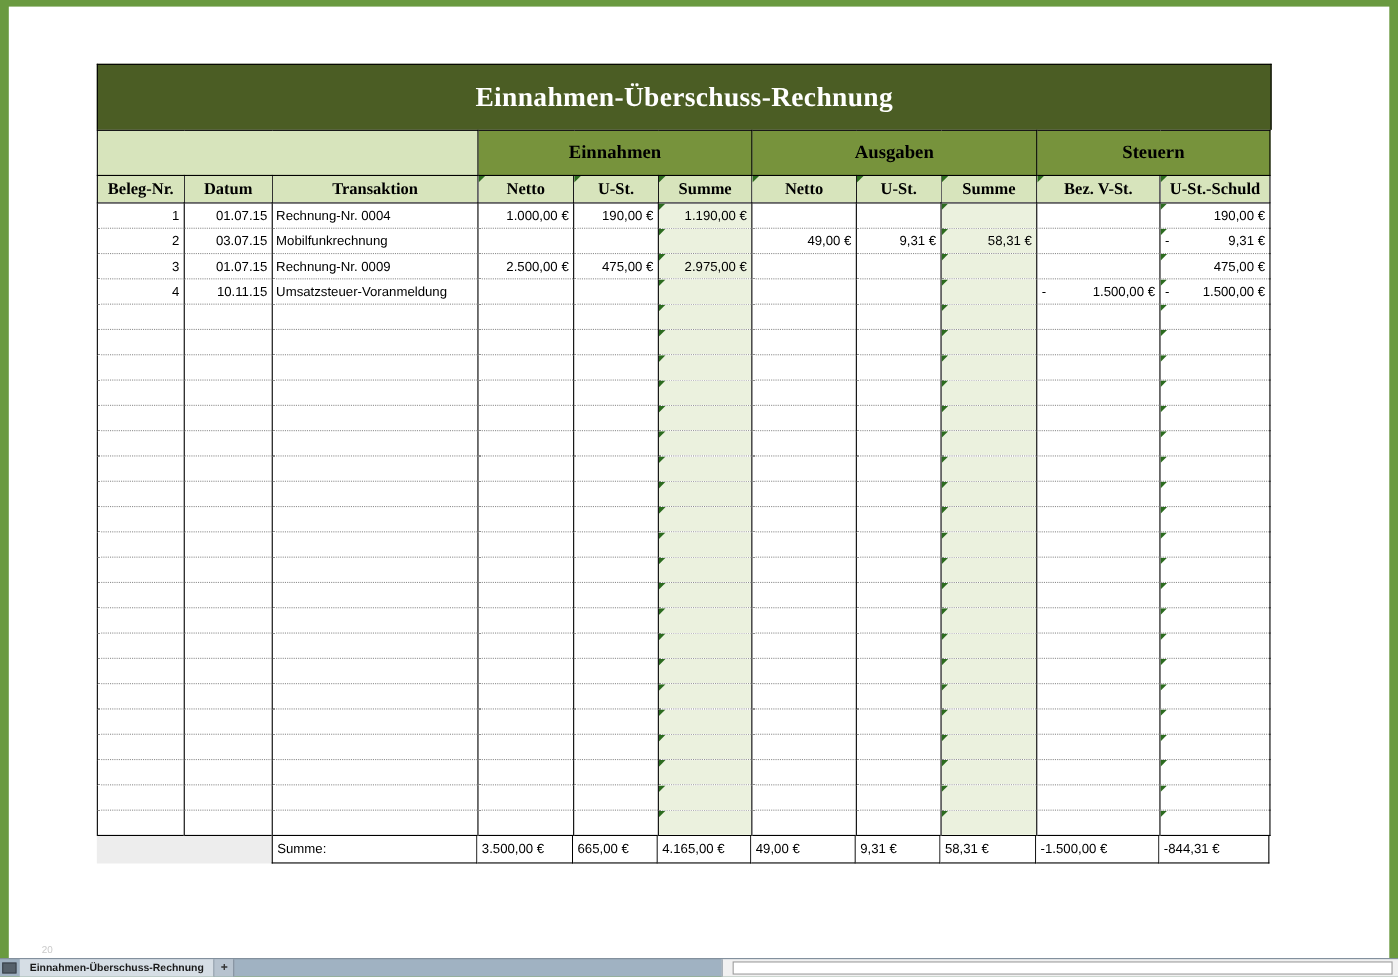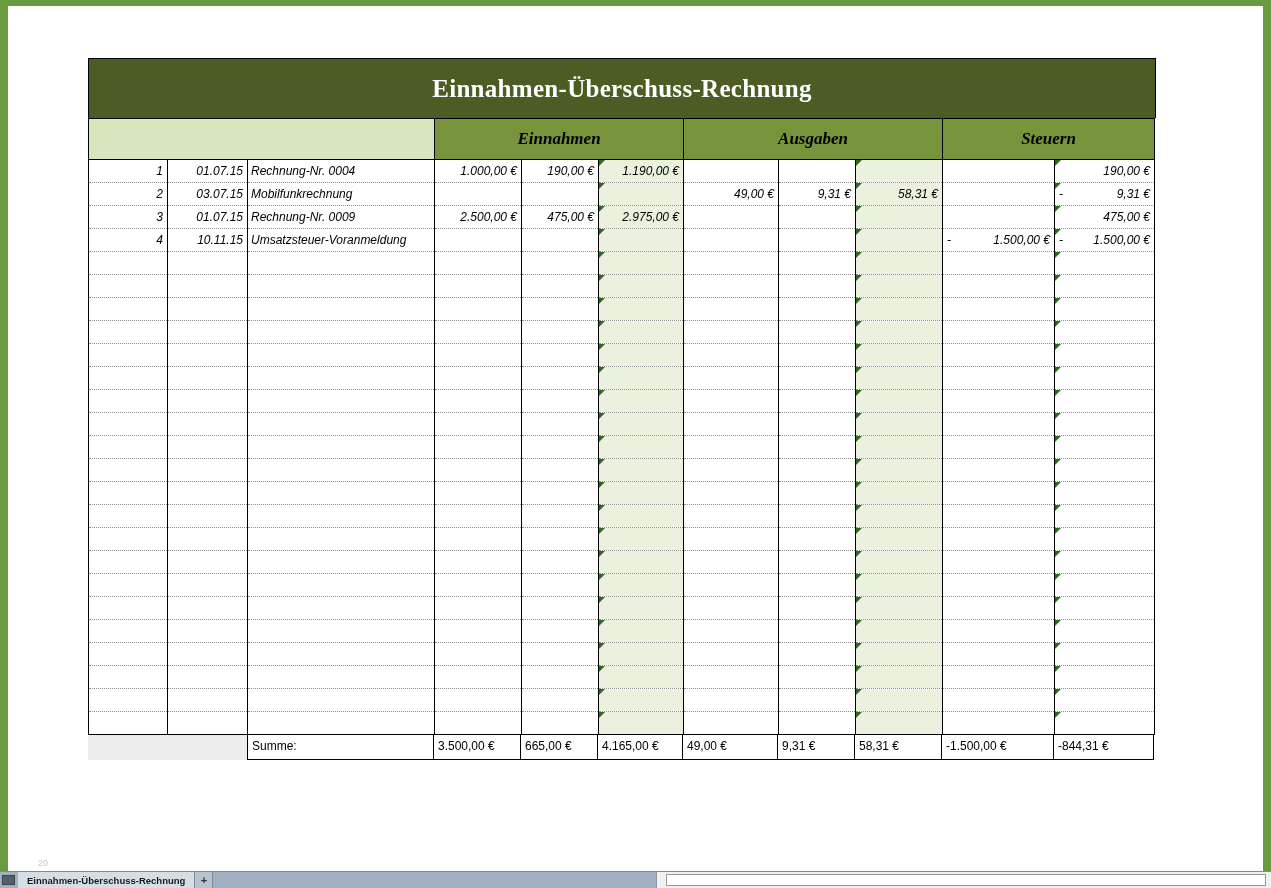--- a/index.html
+++ b/index.html
@@ -18,21 +18,21 @@
   html,body{width:1271px;height:888px;}
   body{font-family:"Liberation Sans","DejaVu Sans",sans-serif;background:#ffffff;}
   .window{position:relative;width:1271px;height:888px;background:var(--frame-green);overflow:hidden;padding-left:48px;}
   .work-area{position:absolute;top:6px;left:8px;right:8px;bottom:4px;background:#fff;overflow:hidden;}
 
   .sheet-table{position:absolute;top:52px;left:80px;width:1068px;}
   .title-bar{width:1068px;height:60px;background:var(--title-bg);border:1px solid #000;border-bottom:none;
     color:#fff;display:flex;align-items:center;justify-content:center;
     font-family:"Liberation Serif","DejaVu Serif",serif;font-weight:bold;font-size:25px;letter-spacing:.3px;}
 
-  table.grid-table{width:1058px;border-collapse:collapse;table-layout:fixed;border:1px solid #000;font-style:italic;}
+  table.grid-table{width:1058px;border-collapse:collapse;table-layout:fixed;border:1px solid #000;}
   tr.group-row{height:41px;}
   td.left-head{background:var(--header-bg);border:1px solid #000;}
   td.group-cell{background:var(--group-bg);border:1px solid #000;text-align:center;color:#000;
     font-family:"Liberation Serif","DejaVu Serif",serif;font-weight:bold;font-size:17px;}
   tr.header-row{height:25px;}
   td.head-cell{background:var(--header-bg);border:1px solid #000;text-align:center;position:relative;
     font-family:"Liberation Serif","DejaVu Serif",serif;font-weight:bold;font-size:15px;white-space:nowrap;overflow:hidden;}
   tr.body-row{height:23px;}
   td.cell{border-left:1px solid #000;border-top:1px dotted #8f8f8f;font-size:12px;padding:0 4px;
     white-space:nowrap;overflow:hidden;position:relative;color:#000;}
@@ -85,20 +85,33 @@
               <col style="width: 112px;">
               <col style="width: 100px;">
             </colgroup>
             <tbody>
               <tr class="group-row">
                 <td colspan="3" class="left-head"></td>
                 <td colspan="3" class="group-cell">Einnahmen</td>
                 <td colspan="3" class="group-cell">Ausgaben</td>
                 <td colspan="2" class="group-cell">Steuern</td>
               </tr>
+              <tr class="header-row">
+                <td class="head-cell">Beleg-Nr.</td>
+                <td class="head-cell">Datum</td>
+                <td class="head-cell">Transaktion</td>
+                <td class="head-cell mark">Netto</td>
+                <td class="head-cell mark">U-St.</td>
+                <td class="head-cell mark">Summe</td>
+                <td class="head-cell mark">Netto</td>
+                <td class="head-cell mark">U-St.</td>
+                <td class="head-cell mark">Summe</td>
+                <td class="head-cell mark">Bez. V-St.</td>
+                <td class="head-cell mark">U-St.-Schuld</td>
+              </tr>
               <tr class="body-row">
                 <td class="cell right">1</td>
                 <td class="cell right">01.07.15</td>
                 <td class="cell left">Rechnung-Nr. 0004</td>
                 <td class="cell right">1.000,00 €</td>
                 <td class="cell right">190,00 €</td>
                 <td class="cell shade mark right">1.190,00 €</td>
                 <td class="cell right"></td>
                 <td class="cell right"></td>
                 <td class="cell shade mark right"></td>

